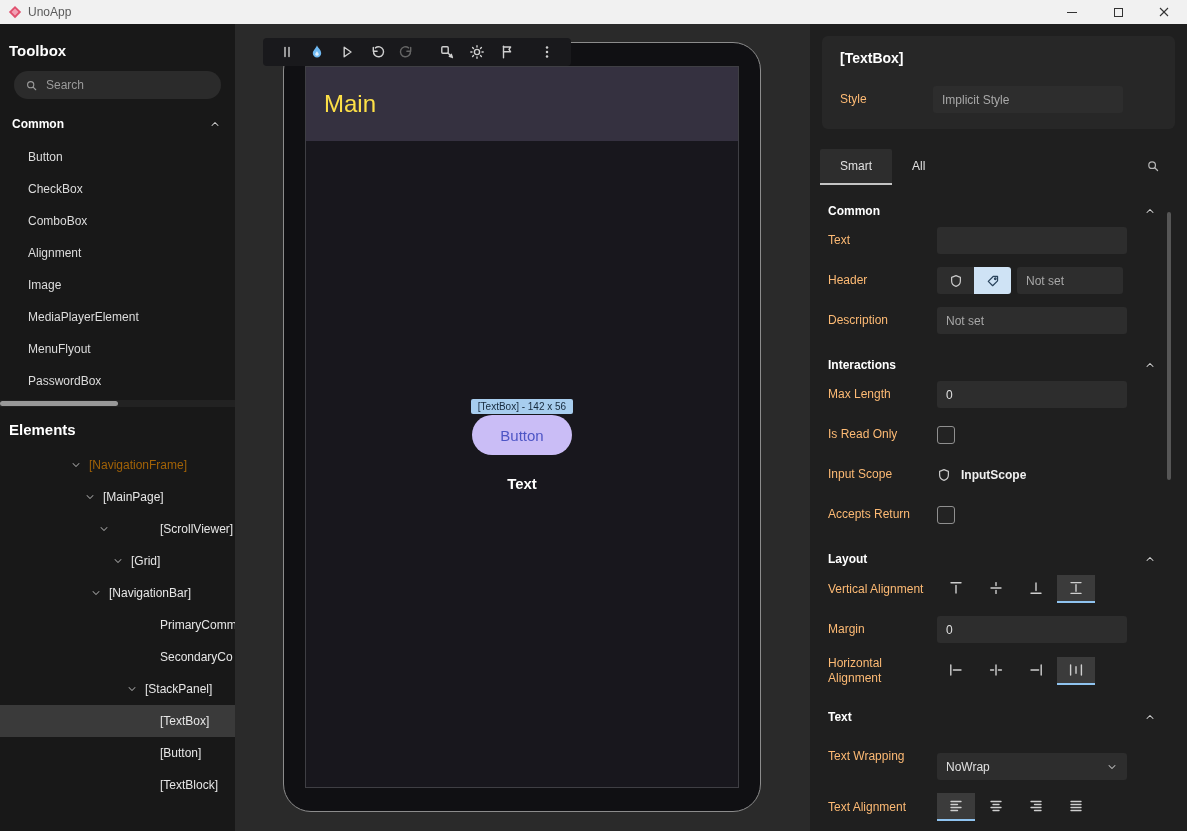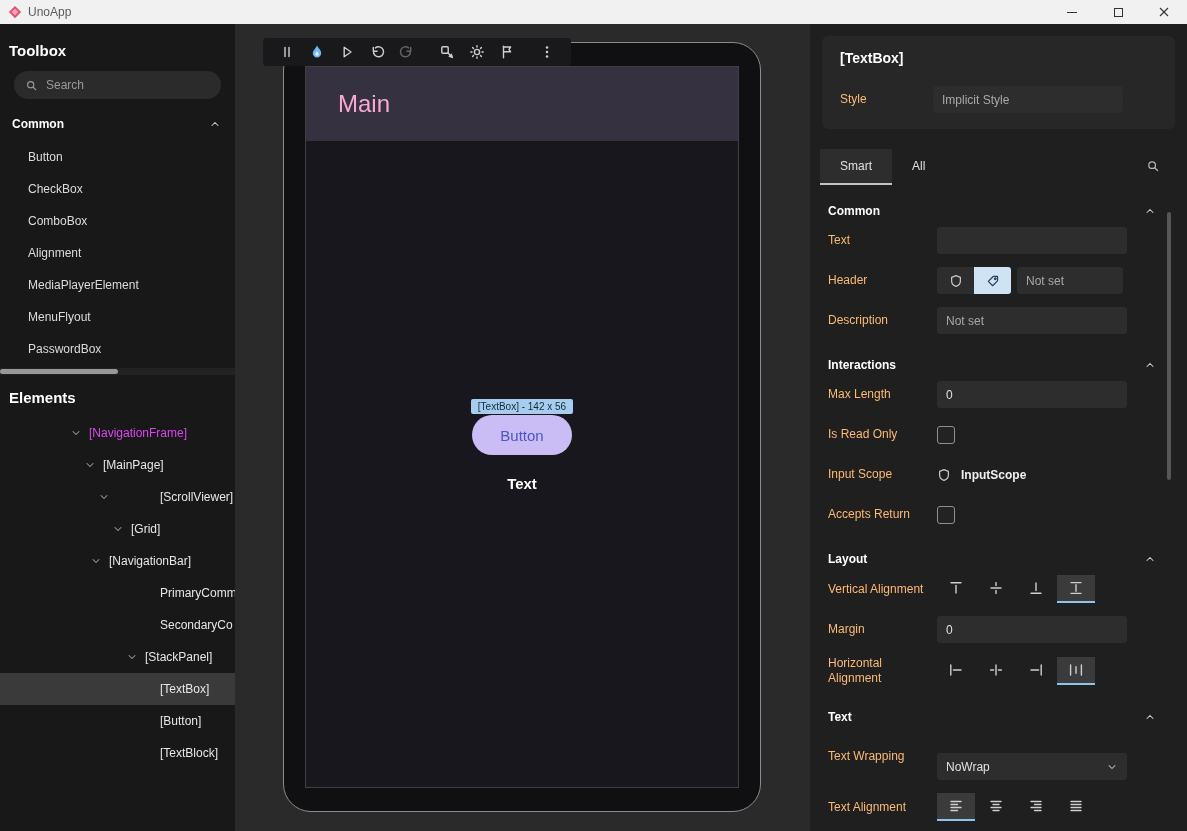--- a/index.html
+++ b/index.html
@@ -39,36 +39,36 @@
   .group-header .chev { margin-left:auto; color:#c9c9c9; }
   .tb-item { height:32px; display:flex; align-items:center; padding-left:28px; font-size:12px; color:#dcdcdc; }
   .h-scroll { position:relative; height:7px; margin-top:3px; background:#222; }
   .h-thumb { position:absolute; left:0; top:1px; width:118px; height:5px; border-radius:3px; background:#989898; }
   .elements-title { padding-top:14px; }
   .tree { margin-top:11px; }
   .tree-row { height:32px; display:flex; align-items:center; font-size:12px; color:#e6e6e6; }
   .tree-row.selected { background:#3a3a3a; }
   .tree-chev { width:16px; margin-right:5px; color:#9a9a9a; flex:none; }
   .tree-label { white-space:nowrap; overflow:hidden; }
-  .tree-label.dim { color:#d946ef; }
+  .tree-label.dim { color:#a16207; }
 
   
   .canvas { position:absolute; left:235px; right:377px; top:24px; bottom:0; background:#2a2a2a; overflow:hidden; }
   .designer-toolbar { position:absolute; left:28px; top:14px; height:28px; z-index:5;
     background:#19191c; border-radius:4px; display:flex; align-items:center; padding:0 9px; }
   .tool-btn { background:none; border:none; color:#cfcfcf; width:26px; height:26px;
     display:flex; align-items:center; justify-content:center; padding:0; margin:0 2px; }
   .tool-btn.disabled { color:#656565; }
   .tool-btn.grouped { margin-left:12px; }
 
   .device { position:absolute; left:48px; top:18px; width:478px; height:770px;
     background:#101013; border:1px solid #8c8c8c; border-radius:28px; padding:23px 21px; }
   .screen { width:100%; height:100%; background:#18171d; border:1px solid #3f3f44; overflow:hidden; }
-  .page-header { height:74px; background:#353140; display:flex; align-items:center; padding-left:32px;
-    font-size:24px; color:#f9a8d4; }
+  .page-header { height:74px; background:#353140; display:flex; align-items:center; padding-left:18px;
+    font-size:24px; color:#fde047; }
   .page-body { height:648px; display:flex; flex-direction:column; align-items:center; padding-top:249px; }
   .ds-textbox { width:156px; height:54px; border:2px solid #4cb4f6; display:flex; align-items:center;
     justify-content:center; color:#f0f0f0; font-size:15px; background:#1c1b21; }
   .sel-badge { margin-top:9px; background:#a7cdee; color:#16293c; font-size:10px; padding:2px 7px; border-radius:2px; }
   .ds-button { margin-top:1px; width:100px; height:40px; border-radius:20px; background:#cabdf6;
     color:#4d55c5; font-size:15px; display:flex; align-items:center; justify-content:center; }
   .ds-text { margin-top:20px; font-size:15px; font-weight:600; color:#ffffff; }
 
   
   .inspector { position:absolute; right:0; top:24px; bottom:0; width:377px; background:#1f1f1f; overflow:hidden; }
@@ -153,20 +153,21 @@
         <svg width="16" height="16" viewBox="0 0 16 16" fill="none" stroke="currentColor" stroke-width="1.4" stroke-linecap="round" stroke-linejoin="round">
           <polyline points="4,10 8,6 12,10"></polyline>
         </svg>
       </span>
   </div>
   <div class="tb-list">
       <div class="tb-item">Button</div>
       <div class="tb-item">CheckBox</div>
       <div class="tb-item">ComboBox</div>
       <div class="tb-item">Alignment</div>
+      <div class="tb-item">Image</div>
       <div class="tb-item">MediaPlayerElement</div>
       <div class="tb-item">MenuFlyout</div>
       <div class="tb-item">PasswordBox</div>
     </div>
   <div class="h-scroll">
       <div class="h-thumb"></div>
     </div>
   <div class="panel-title elements-title">Elements</div>
   <div class="tree">
       <div class="tree-row" style="padding-left: 68px;">

